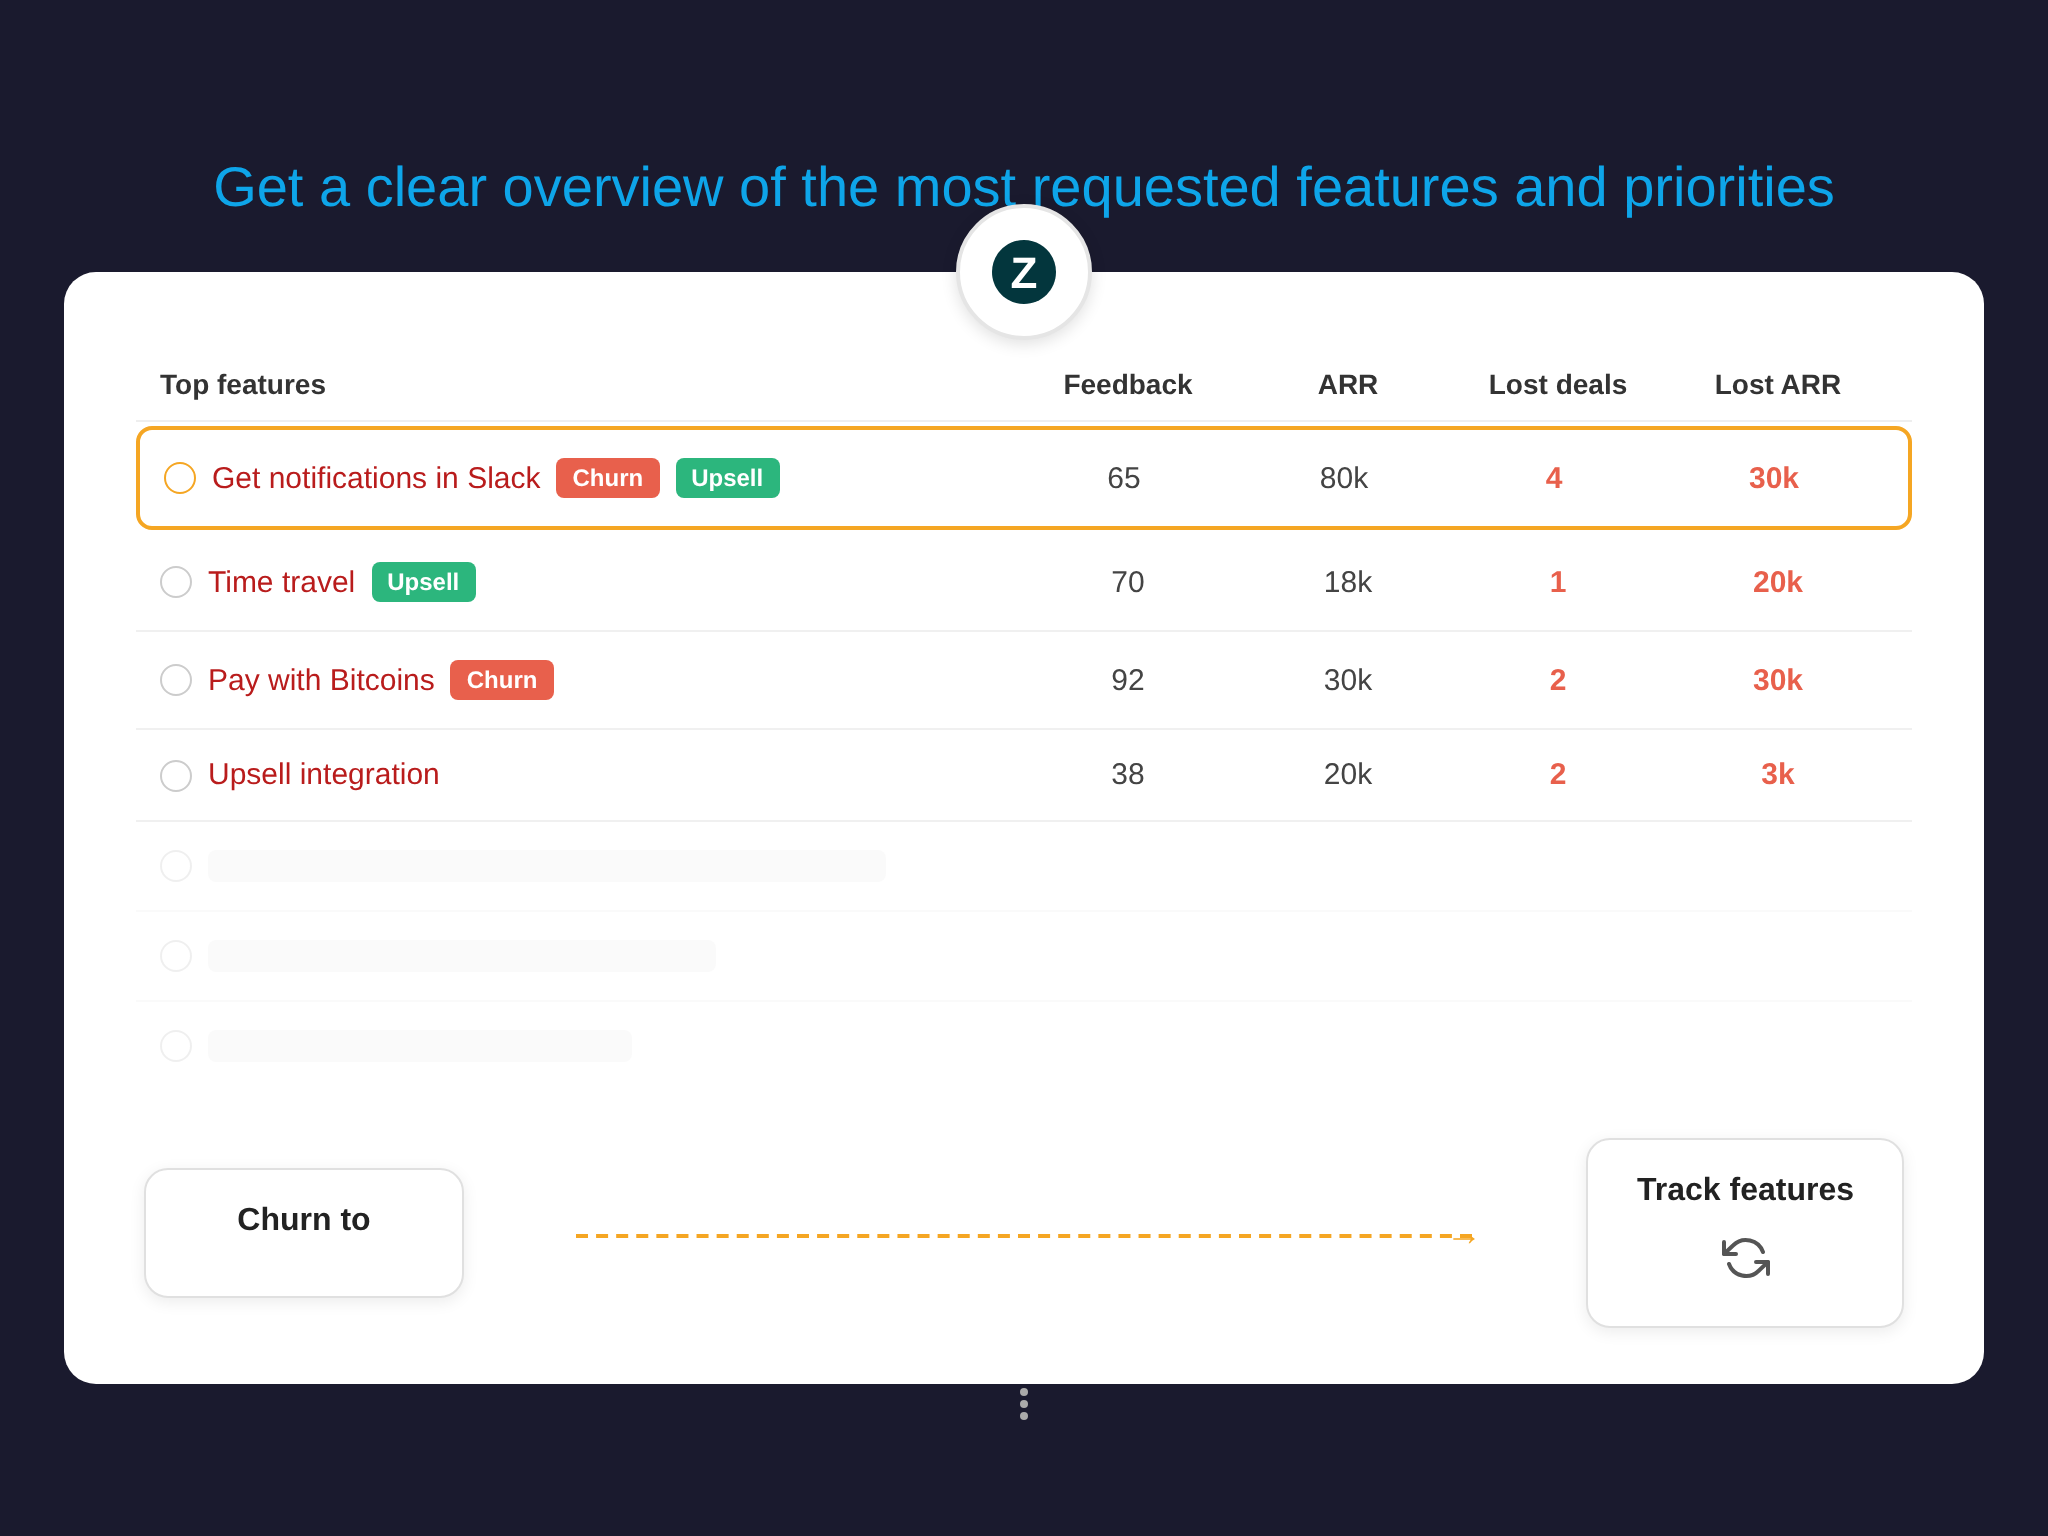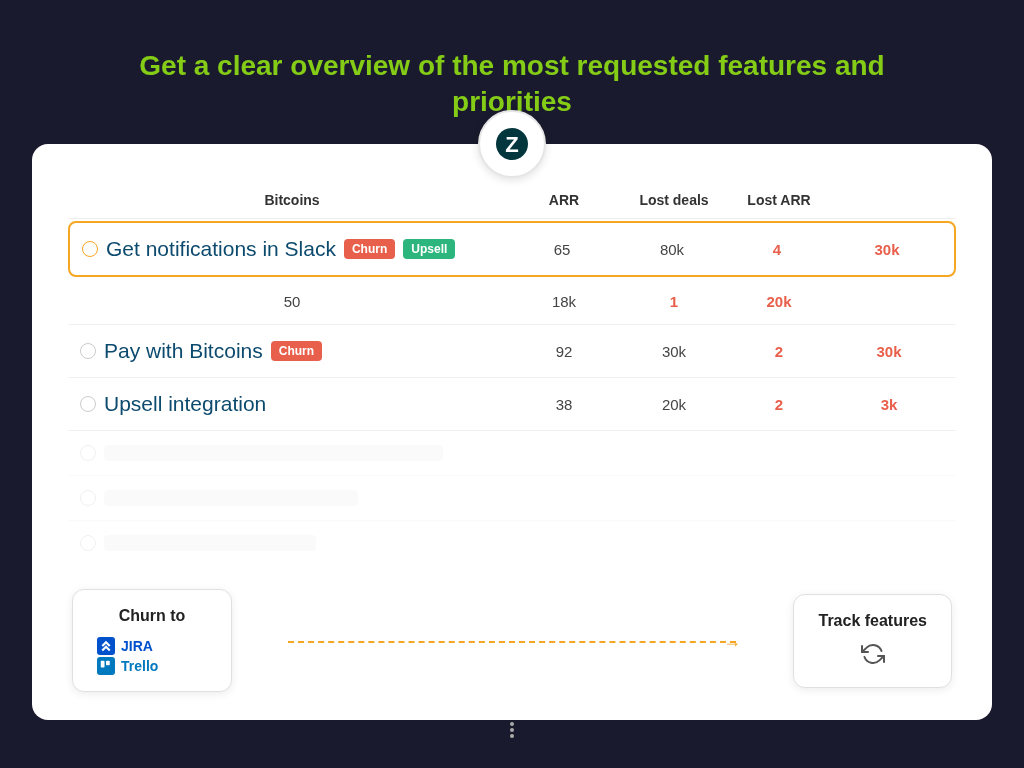--- a/index.html
+++ b/index.html
@@ -13,23 +13,23 @@
       padding: 20px;
     }
     .outer {
       width: 960px;
       display: flex;
       flex-direction: column;
       align-items: center;
       gap: 24px;
     }
     .headline {
-      color: #84cc16;
+      color: #0ea5e9;
       font-size: 28px;
-      font-weight: 700;
+      font-weight: 400;
       text-align: center;
       line-height: 1.3;
       max-width: 820px;
     }
     .card {
       background: #ffffff;
       border-radius: 16px;
       width: 100%;
       padding: 32px 36px 28px;
       position: relative;
@@ -105,23 +105,23 @@
       height: 16px;
       border: 1.5px solid #ccc;
       border-radius: 50%;
       flex-shrink: 0;
     }
     .row-checkbox.checked {
       border-color: #f5a623;
       background: transparent;
     }
     .feature-name {
-      font-size: 21px;
+      font-size: 15px;
       font-weight: 500;
-      color: #0c4a6e;
+      color: #b91c1c;
     }
     .badge {
       padding: 3px 8px;
       border-radius: 4px;
       font-size: 12px;
       font-weight: 600;
       color: #fff;
     }
     .badge.churn { background: #e8604c; }
     .badge.active { background: #2cb67d; }
@@ -247,41 +247,47 @@
       </svg>
     </div>
     <div class="logo-dots">
       <div class="dot"></div>
       <div class="dot"></div>
       <div class="dot"></div>
     </div>
 
     <div class="table-wrap">
       <div class="table-header">
-        <div class="th center">Bitcoins</div>
+        <div class="th">Top features</div>
+        <div class="th center">Feedback</div>
         <div class="th center">ARR</div>
         <div class="th center">Lost deals</div>
         <div class="th center">Lost ARR</div>
       </div>
 
       <div class="table-row highlighted">
         <div class="feature-cell">
           <div class="row-checkbox checked"></div>
           <span class="feature-name">Get notifications in Slack</span>
           <span class="badge churn">Churn</span>
           <span class="badge active">Upsell</span>
         </div>
         <div class="cell-center">65</div>
         <div class="cell-center">80k</div>
         <div class="cell-red">4</div>
         <div class="cell-red">30k</div>
       </div>
 
       <div class="table-row">
-        <div class="cell-center">50</div>
+        <div class="feature-cell">
+          <div class="row-checkbox"></div>
+          <span class="feature-name">Time travel</span>
+          <span class="badge upsell">Upsell</span>
+        </div>
+        <div class="cell-center">70</div>
         <div class="cell-center">18k</div>
         <div class="cell-red">1</div>
         <div class="cell-red">20k</div>
       </div>
 
       <div class="table-row">
         <div class="feature-cell">
           <div class="row-checkbox"></div>
           <span class="feature-name">Pay with Bitcoins</span>
           <span class="badge churn">Churn</span>
@@ -335,39 +341,20 @@
       </div>
     </div>
 
     <div class="actions-row">
       <div class="dashed-line"></div>
       <div class="arrow-right">→</div>
 
 
       <div class="action-btn" style="min-width:160px">
         <div class="btn-title">Churn to</div>
-        <div class="push-logos">
-          <div class="jira-row">
-            <div class="jira-icon">
-              <svg viewBox="0 0 16 16" fill="white">
-                  <path d="M8 1L2 7l2 2 4-4 4 4 2-2L8 1zm0 6L2 13l2 2 4-4 4 4 2-2L8 7z"></path>
-                </svg>
-            </div>
-            <span style="font-size:14px;font-weight:700;color:#0052cc">JIRA</span>
-          </div>
-          <div class="trello-row">
-            <div class="trello-icon">
-              <svg viewBox="0 0 16 16" fill="white" width="12" height="12">
-                <rect x="1" y="1" width="5" height="9" rx="1"></rect>
-                <rect x="8" y="1" width="5" height="6" rx="1"></rect>
-              </svg>
-            </div>
-            <span style="font-size:14px;font-weight:700;color:#0079bf">Trello</span>
-          </div>
-        </div>
       </div>
 
       <div class="action-btn">
         <div class="btn-title">Track features</div>
         <div class="track-icon">
           <svg viewBox="0 0 24 24" width="24" height="24" fill="none" stroke="#555" stroke-width="2" stroke-linecap="round" stroke-linejoin="round">
             <path d="M1 4v6h6"></path>
             <path d="M23 20v-6h-6"></path>
             <path d="M20.49 9A9 9 0 0 0 5.64 5.64L1 10m22 4l-4.64 4.36A9 9 0 0 1 3.51 15"></path>
           </svg>

